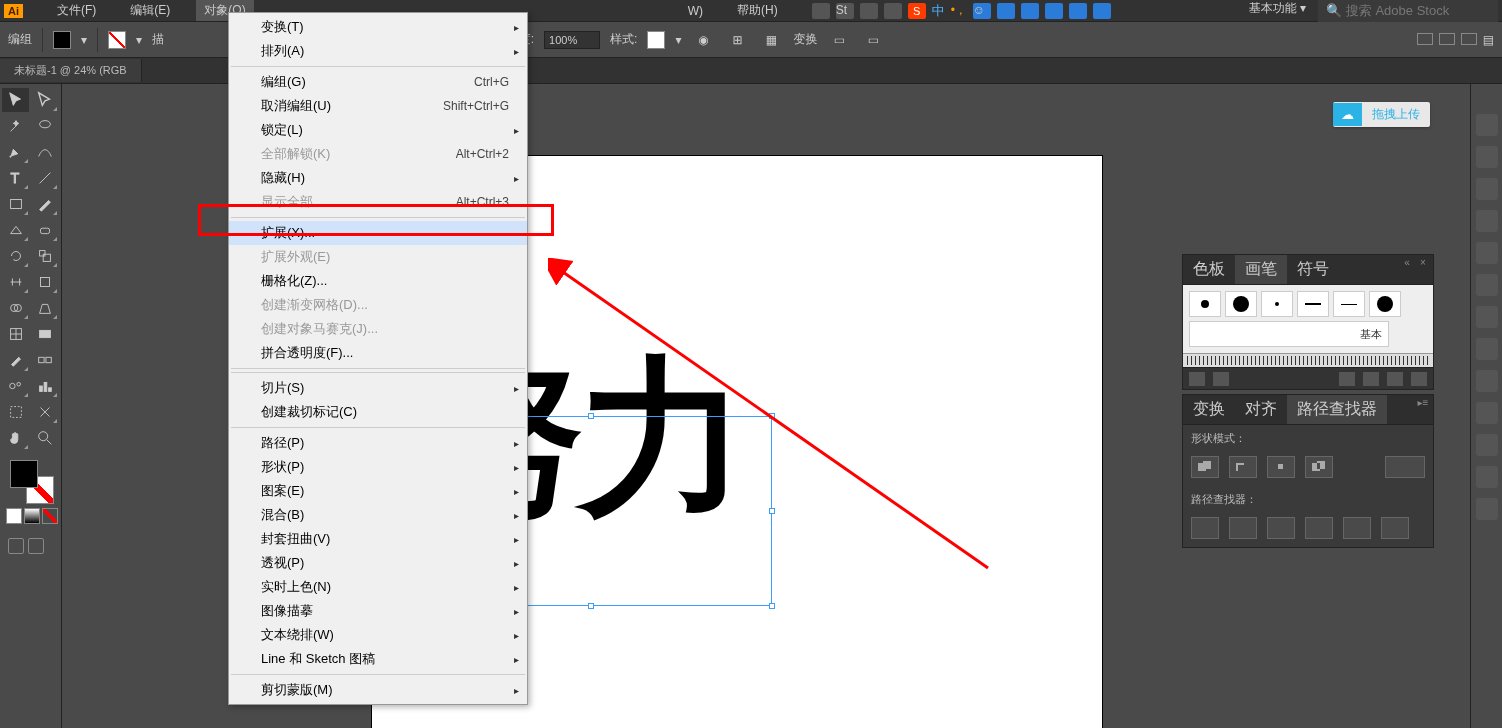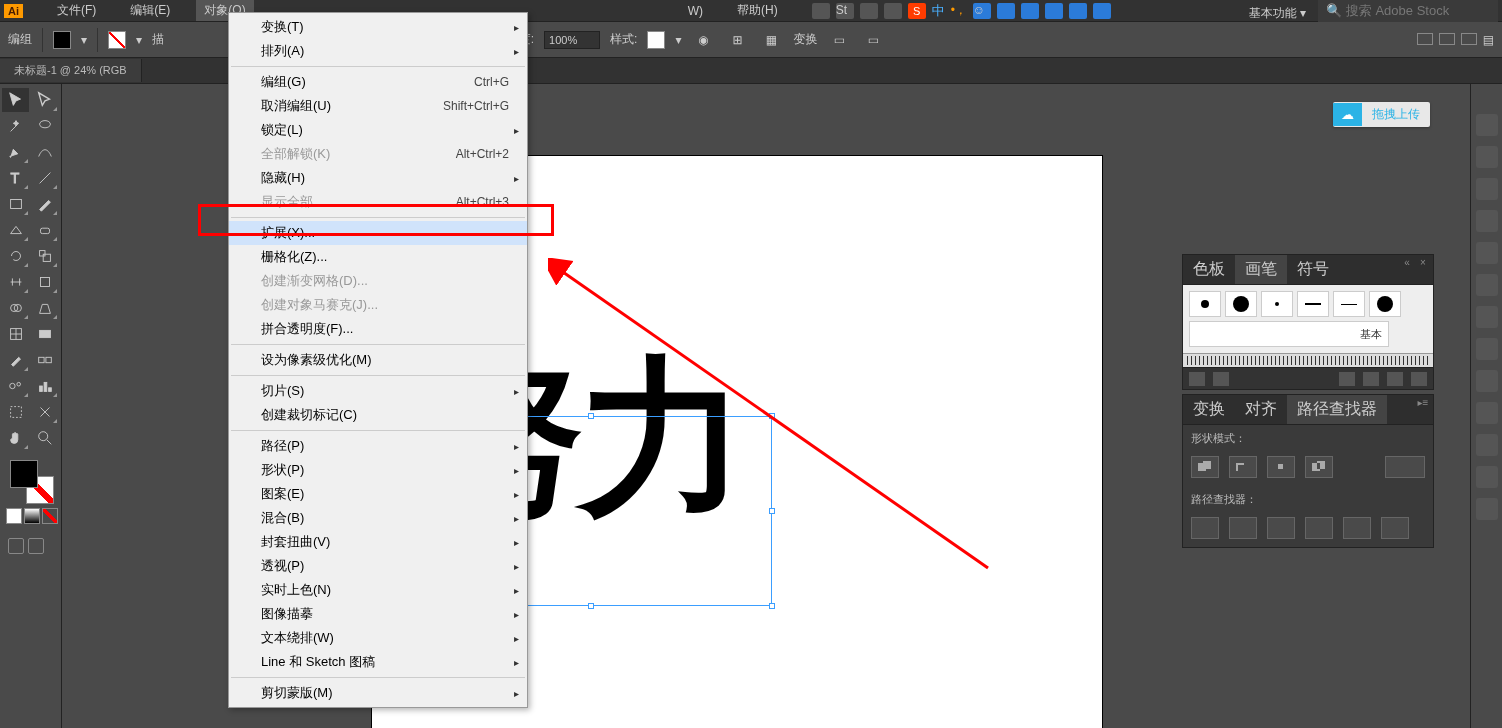--- a/index.html
+++ b/index.html
@@ -7,21 +7,21 @@
 
 .menubar { height: 22px; background: #323232; display: flex; align-items: center; padding: 0 4px; gap: 18px; border-bottom: 1px solid #222; }
 .menubar .logo { background: #ff9a00; color: #4a1e00; font-weight: bold; padding: 1px 4px; font-size: 11px; margin-right: 8px; }
 .menubar .mitem { padding: 2px 8px; cursor: pointer; }
 .menubar .mitem.active { background: #555; }
 .menubar .spacer { flex: 0 0 390px; }
 .menubar .icon-strip { display: flex; align-items: center; gap: 6px; margin-left: 8px; }
 .menubar .icon-strip .ic { width: 18px; height: 16px; background: #555; border-radius: 2px; }
 .menubar .icon-strip .ic.s { background: #ff3c00; color: #fff; text-align: center; line-height: 16px; font-size: 11px; }
 .menubar .icon-strip .ic.blue { background: #2b7bd9; }
-.menubar .right { margin-left: auto; display: flex; align-items: flex-end; gap: 12px; }
+.menubar .right { margin-left: auto; display: flex; align-items: flex-start; gap: 12px; }
 .menubar .search { background: #3a3a3a; padding: 2px 8px; color: #777; font-size: 13px; width: 180px; }
 
 .optbar { height: 36px; background: #4a4a4a; border-bottom: 1px solid #222; display: flex; align-items: center; padding: 0 8px; gap: 10px; }
 .optbar .swatch { width: 18px; height: 18px; background: #000; border: 1px solid #888; }
 .optbar .swatch.none { background: #fff; position: relative; }
 .optbar .swatch.none::after { content: ''; position: absolute; left: 0; top: 0; width: 100%; height: 100%; background: linear-gradient(45deg, transparent 45%, red 45%, red 55%, transparent 55%); }
 .optbar .sep { width: 1px; height: 24px; background: #333; }
 .optbar .lbl { font-size: 12px; color: #ccc; }
 .optbar input { background: #333; border: 1px solid #222; color: #ccc; padding: 2px 4px; width: 56px; font-size: 11px; }
 .optbar .iconbtn { width: 24px; height: 20px; display: flex; align-items: center; justify-content: center; }
@@ -529,36 +529,36 @@
       <span>隐藏(H)</span>
     </div>
     <div class="mi dis">
       <span>显示全部</span>
       <span class="sc">Alt+Ctrl+3</span>
     </div>
     <hr>
     <div class="mi hl">
       <span>扩展(X)...</span>
     </div>
+    <div class="mi dis">
+      <span>扩展外观(E)</span>
+    </div>
     <div class="mi">
       <span>栅格化(Z)...</span>
     </div>
     <div class="mi dis">
       <span>创建渐变网格(D)...</span>
     </div>
     <div class="mi dis">
       <span>创建对象马赛克(J)...</span>
     </div>
     <div class="mi">
       <span>拼合透明度(F)...</span>
     </div>
     <hr>
-    <div class="mi">
-      <span>设为像素级优化(M)</span>
-    </div>
     <hr>
     <div class="mi sub">
       <span>切片(S)</span>
     </div>
     <div class="mi">
       <span>创建裁切标记(C)</span>
     </div>
     <hr>
     <div class="mi sub">
       <span>路径(P)</span>

